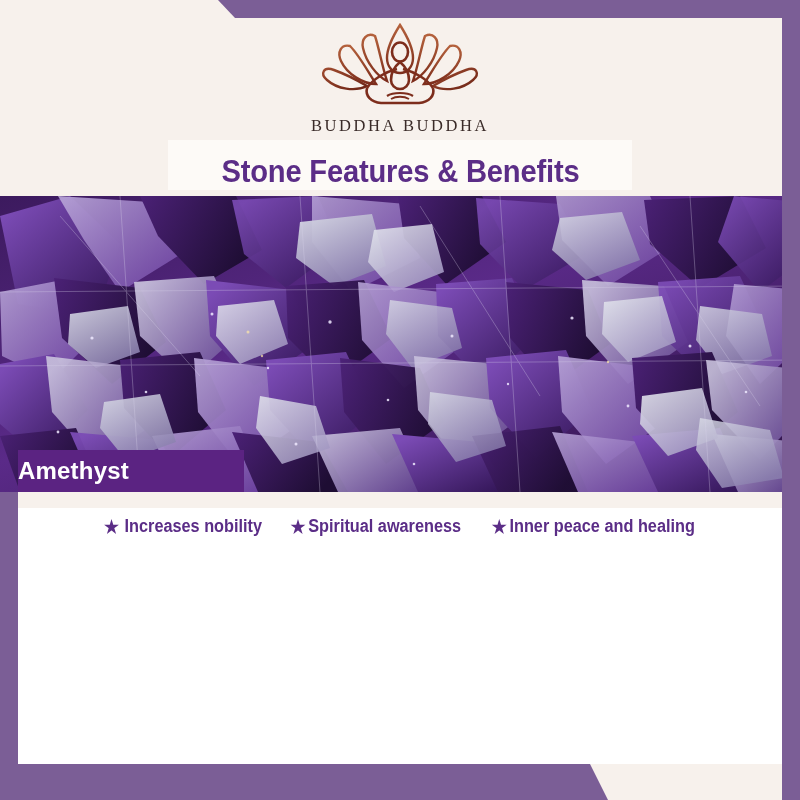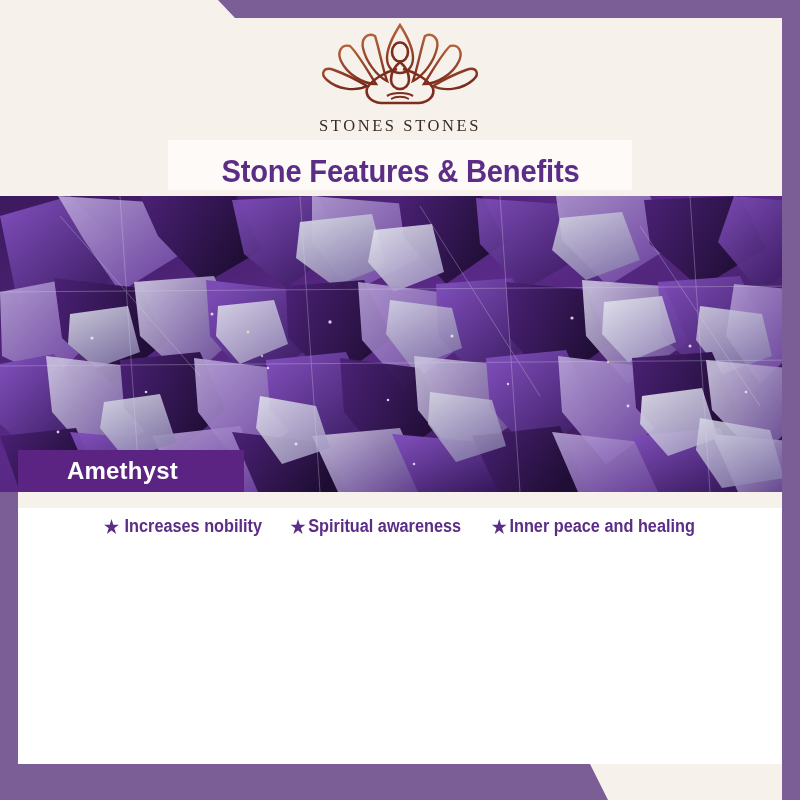--- a/index.html
+++ b/index.html
@@ -128,21 +128,20 @@
     background: #5b2382;
     display: flex;
     align-items: center;
     z-index: 5;
   }
   .stone-name {
     font-family: "Liberation Sans", sans-serif;
     font-size: 24px;
     font-weight: bold;
     color: #ffffff;
-    padding-left: 49px;
     letter-spacing: 0.2px;
     white-space: nowrap;
   }
 
   
   .content {
     position: absolute;
     left: 18px;
     top: 492px;
     width: 764px;
@@ -244,21 +243,21 @@
 
         <path d="M80 47 C68 50 56 57 50 66" fill="none" stroke="#7d2d1c" stroke-width="2.6"></path>
         <path d="M86 47 C98 50 110 57 116 66" fill="none" stroke="#7d2d1c" stroke-width="2.6"></path>
 
         <path d="M50 66 C48 74 54 80 64 81 L102 81 C112 80 118 74 116 66" fill="none" stroke="#7d2d1c" stroke-width="2.6"></path>
 
         <path d="M70 74 C76 70 90 70 96 74" fill="none" stroke="#7d2d1c" stroke-width="2.2"></path>
         <path d="M74 77 C79 74 87 74 92 77" fill="none" stroke="#7d2d1c" stroke-width="1.8"></path>
       </svg>
 
-      <span class="logo-wordmark">STONES STONES</span>
+      <span class="logo-wordmark">BUDDHA BUDDHA</span>
     </div>
   </div>
 
   <div class="title-banner">
     <span class="title-text">Stone Features &amp; Benefits</span>
   </div>
 
   <div class="photo">
     <svg viewBox="0 0 800 296" preserveAspectRatio="none">
       <defs>

